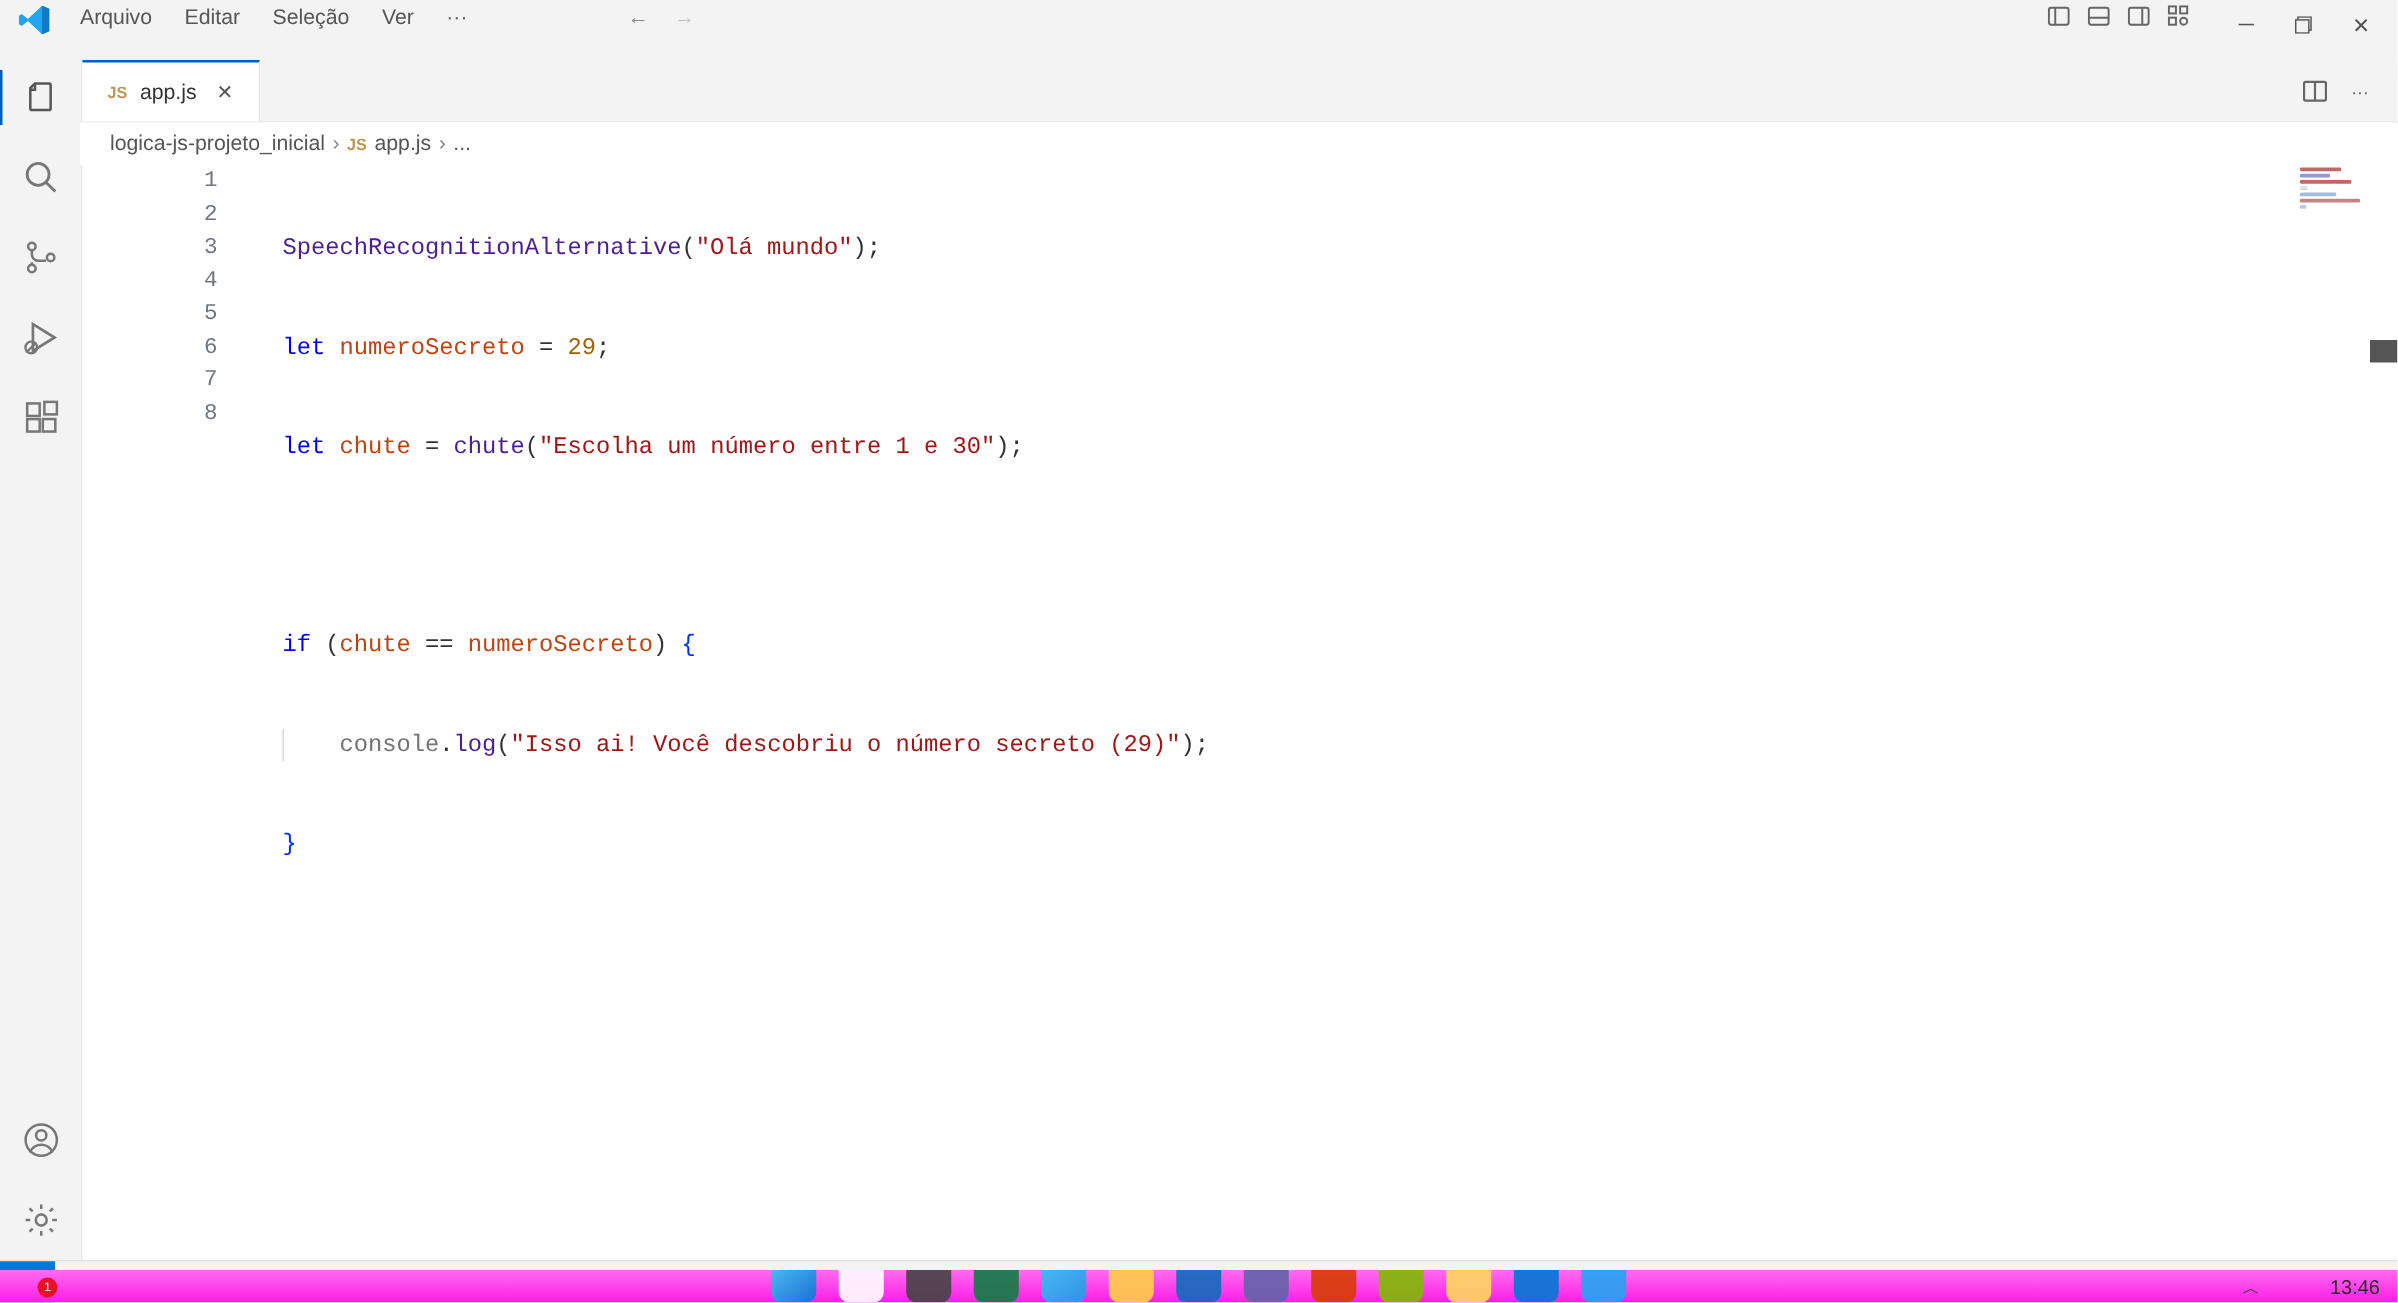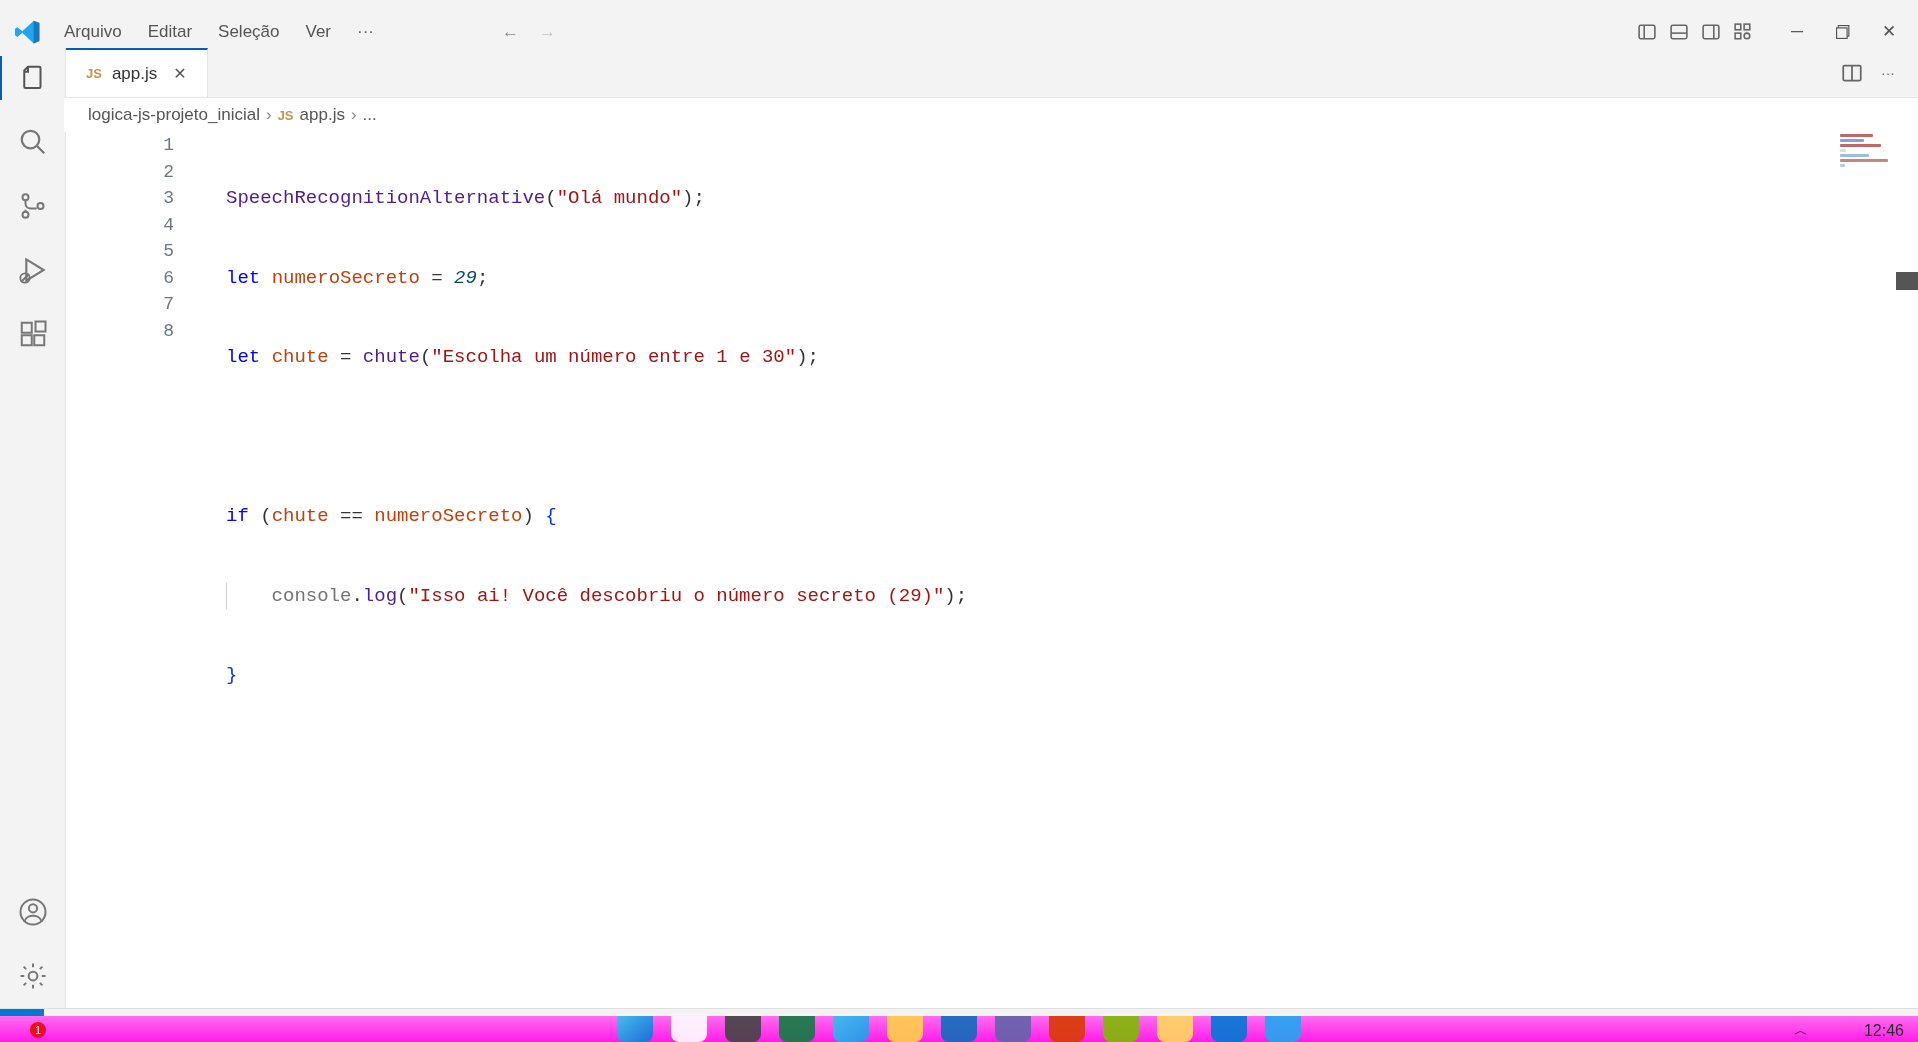--- a/index.html
+++ b/index.html
@@ -10,21 +10,21 @@
     overflow: hidden;
     width: 1918px;
     height: 1042px;
     position: relative;
   }
 
   
   .titlebar {
     height: 64px;
     display: flex;
-    align-items: center;
+    align-items: flex-start;
     background: #f3f3f3;
     color: #555;
     font-size: 17px;
     padding: 0 6px;
     border-bottom: 1px solid #e5e5e5;
   }
   .titlebar .logo { width: 32px; height: 32px; display:flex; align-items:center; justify-content:center; margin: 0 10px 0 6px; }
   .titlebar .menu { display:flex; gap:6px; }
   .titlebar .menu-item { padding: 4px 10px; border-radius:4px; white-space:nowrap; color:#555;}
   .titlebar .menu-dots { padding: 4px 10px; color:#666; }
@@ -156,21 +156,21 @@
     white-space: pre;
     color:#333;
   }
   .code .ln { height:26.5px; position:relative;}
   .code .indent-guide { display:inline-block; border-left:1px solid #d0d0d0; height:100%; width:0; position:absolute; left:0; top:0;}
   .code .highlight-line { position:absolute; left:-18px; right:0; top:0; bottom:0; background:#f5f5f5; border:1px solid #eee; z-index:-1;}
   .tk-fn   { color:#4c1d95; }
   .tk-str  { color:#a31515; }
   .tk-kw   { color:#0000ff;text-align:right; }
   .tk-var  { color:#c2410c; }
-  .tk-num  { color:#0c4a6e;font-style:italic; }
+  .tk-num  { color:#a16207; }
   .tk-obj  { color:#737373; }
   .tk-brace{ color:#0431fa; }
   .tk-punct{ color:#333; }
 
   .minimap {
     position:absolute;
     right:18px;
     top: 2px;
     width:60px;
     height:40px;
@@ -473,14 +473,14 @@
   <div class="blob" style="background:#0f6cbd"></div>
   <div class="blob" style="background:#6264a7"></div>
   <div class="blob" style="background:#d83b01"></div>
   <div class="blob" style="background:#7fba00"></div>
   <div class="blob" style="background:#ffd75e"></div>
   <div class="blob" style="background:#0078d4"></div>
   <div class="blob" style="background:#22a5f1"></div>
   <div class="taskbar-right-icons">
     <span>︿</span>
   </div>
-  <div class="taskbar-clock">12:46</div>
+  <div class="taskbar-clock">13:46</div>
 </div>
 
 </body></html>

